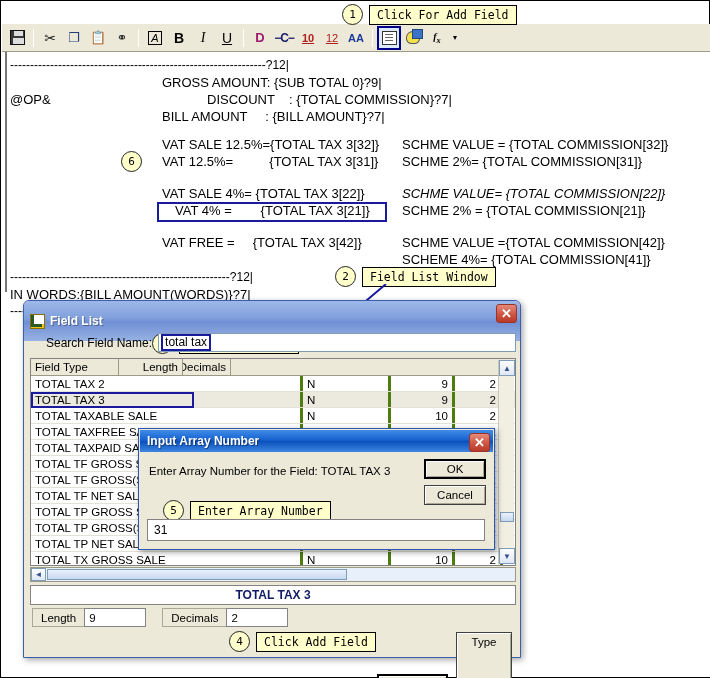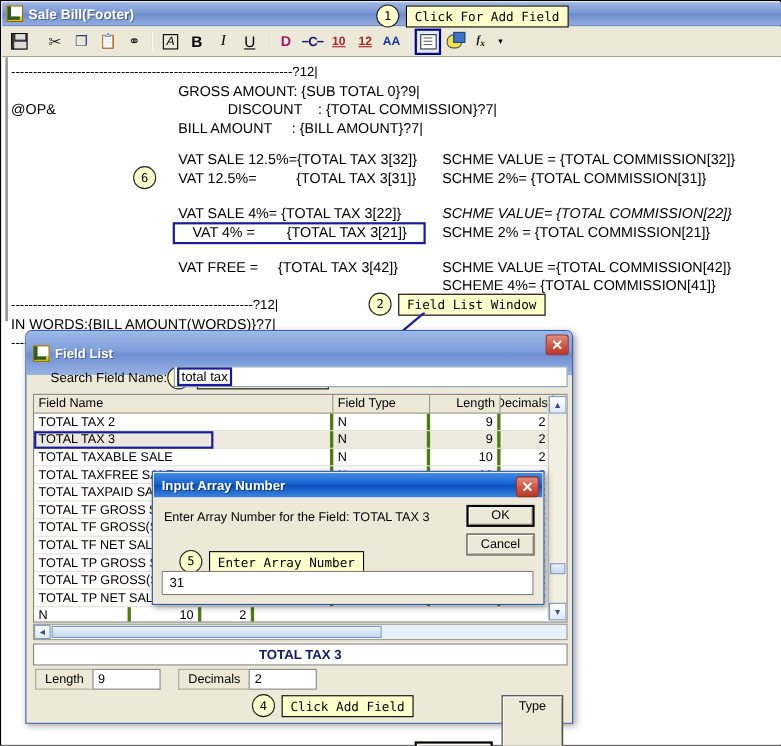--- a/index.html
+++ b/index.html
@@ -69,21 +69,21 @@
   .ic-copy{font-size:13px;color:#204080;}
   .ic-paste{font-size:13px;color:#204080;}
   .ic-find{font-size:13px;color:#222;}
   .ic-a{border:1px solid #000;padding:0 2px;font-size:11px;font-style:italic;line-height:12px;}
   .ic-bold{font-weight:bold;font-size:14px;}
   .ic-italic{font-style:italic;font-family:"Liberation Serif",serif;font-size:14px;}
   .ic-underline{text-decoration:underline;font-size:14px;}
   .ic-d{color:#9b1b6e;font-weight:bold;font-size:13px;}
   .ic-c{color:#1a1a6e;font-weight:bold;font-size:12px;letter-spacing:-1px;}
   .ic-10{color:#b02020;font-size:11px;font-weight:bold;text-decoration:underline;}
-  .ic-12{color:#b02020;font-size:11px;font-weight:bold;text-decoration:underline;}
+  .ic-12{color:#b02020;font-size:11px;font-weight:normal;text-decoration:underline;}
   .ic-aa{color:#1a3a9e;font-weight:bold;font-size:11px;}
   .ic-field{width:15px;height:14px;background:#fff;border:1px solid #333;position:relative;}
   .ic-field:before{content:"";position:absolute;left:2px;top:2px;width:8px;height:1px;
       box-shadow:0 3px 0 #666,0 6px 0 #666;background:#666;}
   .ic-palette{width:14px;height:13px;background:#f2e14c;border:1px solid #555;
       border-radius:50% 50% 40% 40%;position:relative;}
   .ic-palette:after{content:"";position:absolute;left:5px;top:-3px;width:9px;height:8px;
       background:#3a73c8;border:1px solid #24467a;}
   .ic-fx{font-style:italic;font-weight:bold;color:#000000;font-size:10px;
       font-family:Liberation Serif, serif;}
@@ -277,29 +277,20 @@
   }
 
   
   #callout2-arrow { position:absolute; left:330px; top:283px; width:60px; height:40px; }
 </style>
 </head>
 <body>
 
 <div id="app-window">
 
-  <div id="titlebar">
-    <span class="app-icon">
-      <span class="l-shape"></span>
-        <span class="l-inner"></span>
-      <span class="l-bar"></span>
-        <span class="l-foot"></span>
-    </span>
-    <span class="title-text">Sale Bill(Footer)</span>
-  </div>
 
   <div id="toolbar">
     <div class="tb-btn">
         <span class="ic-save"></span>
       </div>
     <div class="tb-sep"></div>
     <div class="tb-btn">
         <span class="ic-scissor">✂</span>
       </div>
     <div class="tb-btn">
@@ -423,21 +414,20 @@
 
     <div id="fl-search-row">
       <span class="lbl">Search Field Name:</span>
       <span id="fl-search-input">
         <span class="val">total tax</span>
       </span>
     </div>
 
     <div id="fl-grid">
       <div id="fl-grid-head">
-        <div class="hc c-name">Field Name</div>
         <div class="hc c-type">Field Type</div>
         <div class="hc c-len">Length</div>
         <div class="hc c-dec">Decimals</div>
       </div>
 
       <div class="fl-row">
         <div class="cc c-name">TOTAL TAX 2</div>
         <div class="cc c-type">N</div>
         <div class="cc c-len">9</div>
         <div class="cc c-dec">2</div>
@@ -496,20 +486,21 @@
         <div class="cc c-len">10</div>
         <div class="cc c-dec">2</div>
       </div>
       <div class="fl-row">
         <div class="cc c-name">TOTAL TP NET SALE</div>
         <div class="cc c-type">N</div>
         <div class="cc c-len">10</div>
         <div class="cc c-dec">2</div>
       </div>
       <div class="fl-row">
+        <div class="cc c-name">TOTAL TX GROSS SALE</div>
         <div class="cc c-type">N</div>
         <div class="cc c-len">10</div>
         <div class="cc c-dec">2</div>
       </div>
 
       <div id="fl-vscroll">
         <div class="sb-arrow">▲</div>
         <div class="thumb"></div>
         <div class="sb-arrow" style="position:absolute;bottom:0;left:0;">▼</div>
       </div>

